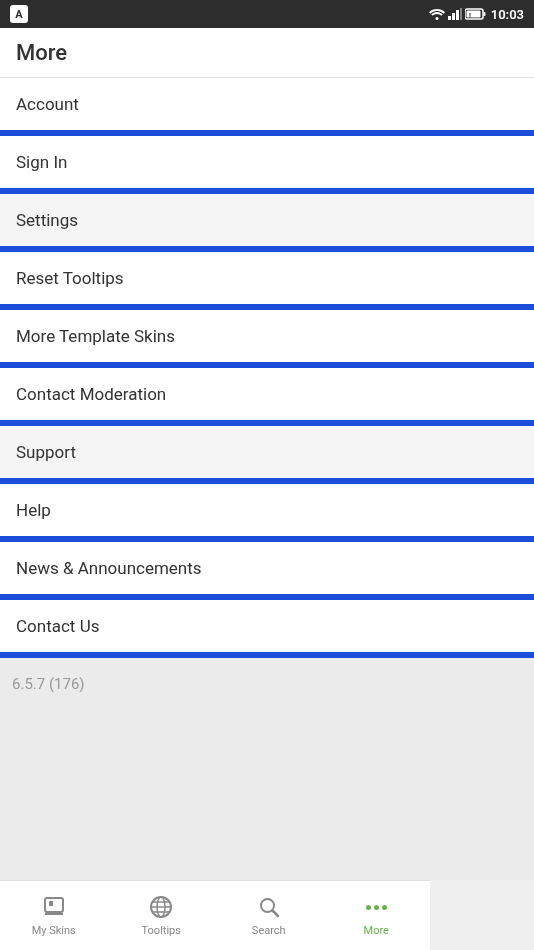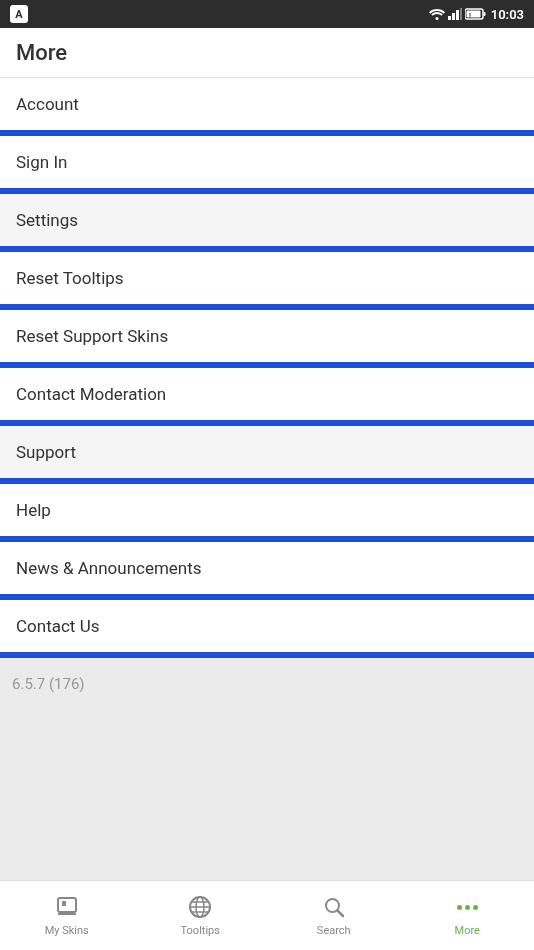--- a/index.html
+++ b/index.html
@@ -112,21 +112,21 @@
     .version-text {
       font-size: 15px;
       color: #999999;
     }
 
     
     .bottom-nav {
       position: absolute;
       bottom: 0;
       left: 0;
-      width: 534px;
+      width: 430px;
       height: 70px;
       background: #ffffff;
       border-top: 1px solid #e0e0e0;
       display: flex;
       align-items: center;
       justify-content: space-around;
     }
 
     .nav-item {
       display: flex;
@@ -237,21 +237,21 @@
 
     <div class="menu-item shaded">
       <span class="menu-item-text">Settings</span>
     </div>
 
     <div class="menu-item">
       <span class="menu-item-text">Reset Tooltips</span>
     </div>
 
     <div class="menu-item">
-      <span class="menu-item-text">Reset Support Skins</span>
+      <span class="menu-item-text">More Template Skins</span>
     </div>
 
     <div class="menu-item">
       <span class="menu-item-text">Contact Moderation</span>
     </div>
 
     <div class="menu-item shaded">
       <span class="menu-item-text">Support</span>
     </div>
 

